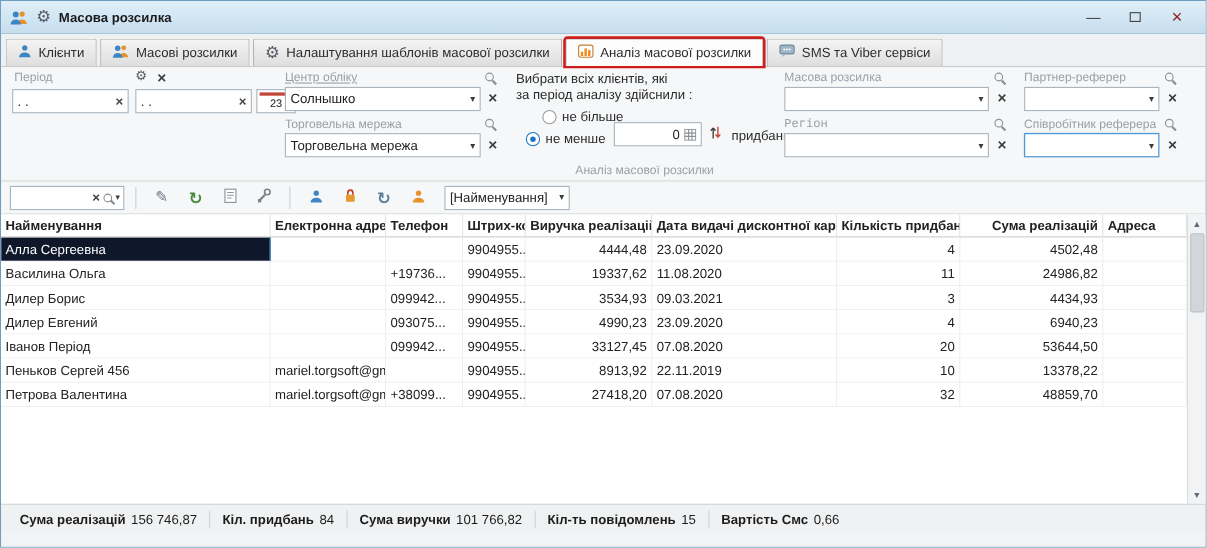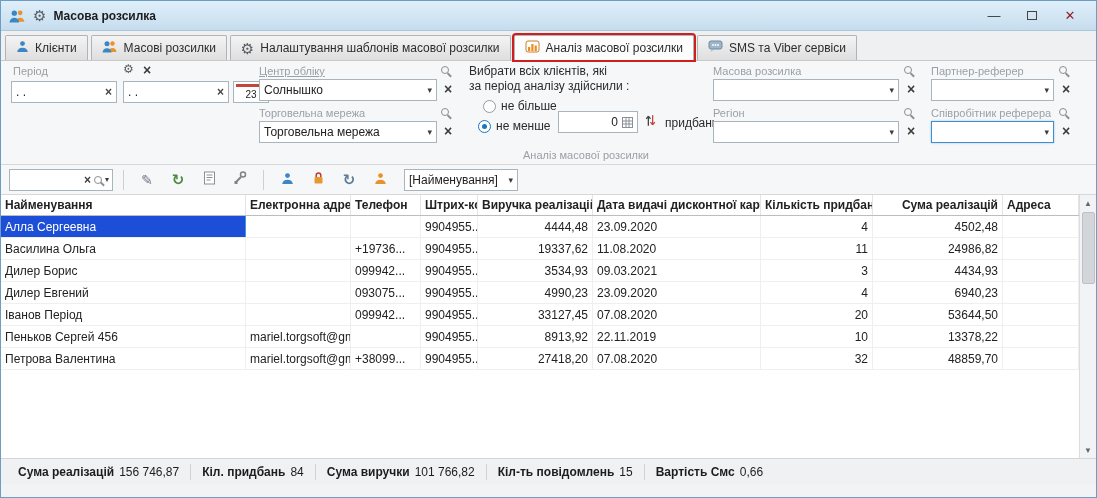--- a/index.html
+++ b/index.html
@@ -58,21 +58,21 @@
   .namecombo .chev { margin-left:auto; font-size:9px; color:#3c3c3c; }
 
   
   .tablewrap { flex:1 1 auto; min-height:0; display:flex; background:#fff; }
   .grid { flex:1; min-width:0; overflow:hidden; }
   .thead { display:flex; height:21px; font-weight:bold; border-bottom:1px solid #bdbdbd; background:#fff; }
   .th { padding:3px 4px 16px 4px; overflow:hidden; white-space:nowrap; border-right:1px solid #e4e4e4; font-size:12px; }
   .tr { display:flex; height:22px; border-bottom:1px solid #efefef; background:#fff; }
   .td { padding:4px 4px 0 4px; overflow:hidden; white-space:nowrap; border-right:1px solid #efefef; font-size:12px; }
   .num { text-align:right; }
-  .selcell { background:#1d4ed8; color:#fff; border-right-color:#3f97d8; }
+  .selcell { background:#0f172a; color:#fff; border-right-color:#3f97d8; }
   .c0{width:245px} .c1{width:105px} .c2{width:70px} .c3{width:57px} .c4{width:115px} .c5{width:168px} .c6{width:112px} .c7{width:130px} .c8{flex:1}
   .vscroll { flex:0 0 17px; background:#f2f3f4; border-left:1px solid #dcdcdc; display:flex; flex-direction:column; align-items:center; }
   .sarr { height:16px; display:flex; align-items:center; justify-content:center; font-size:8px; color:#5f6a73; width:100%; }
   .thumb { width:13px; height:72px; background:#d2d6da; border:1px solid #bcc1c6; border-radius:2px; margin-top:1px; }
   .sfill { flex:1; }
 
   
   .statusbar { flex:0 0 26px; display:flex; align-items:center; background:#f0f1f2; border-top:1px solid #d5d5d5; padding:0 6px; }
   .sitem { display:flex; gap:5px; padding:0 11px; align-items:center; white-space:nowrap; }
   .slabel { font-weight:bold; color:#1d1d1d; }
@@ -179,21 +179,21 @@
         <span class="mag"></span>
       </span>
     <div class="fbox" style="left:258px; top:60px; width:178px;">
       <span class="combo-val">Торговельна мережа</span>
       <span class="chev">▾</span>
     </div>
     <span class="xclear" style="left:440px; top:63px;">×</span>
 
     <span class="fdark" style="left:468px; top:3px;">Вибрати всіх клієнтів, які</span>
     <span class="fdark" style="left:468px; top:18px;">за період аналізу здійснили :</span>
-    <div class="radio" style="left:482px; top:38px;justify-content:center;">
+    <div class="radio" style="left:492px; top:38px;justify-content:center;">
       <span class="rdot"></span>
       <span>не більше</span>
     </div>
     <div class="radio sel" style="left:477px; top:58px;">
       <span class="rdot"></span>
       <span>не менше</span>
     </div>
     <div class="fbox" style="left:557px; top:50px; width:80px;">
       <span class="combo-val num" style="text-align:right;">0</span>
       <span style="margin-left:4px; display:flex;">
@@ -218,21 +218,21 @@
     <span class="flabel" style="left:712px; top:4px;">Масова розсилка</span>
     <span class="ico-abs" style="left:903px; top:5px;">
         <span class="mag"></span>
       </span>
     <div class="fbox" style="left:712px; top:18px; width:186px;">
       <span class="combo-val"></span>
       <span class="chev">▾</span>
     </div>
     <span class="xclear" style="left:903px; top:21px;">×</span>
 
-    <span class="flabel" style="left:712px; top:46px;">Регіон</span>
+    <span class="flabel" style="left:712px; top:46px;font-family:Liberation Mono, monospace;">Регіон</span>
     <span class="ico-abs" style="left:903px; top:47px;">
         <span class="mag"></span>
       </span>
     <div class="fbox" style="left:712px; top:60px; width:186px;">
       <span class="combo-val"></span>
       <span class="chev">▾</span>
     </div>
     <span class="xclear" style="left:903px; top:63px;">×</span>
 
     <span class="flabel" style="left:930px; top:4px;">Партнер-реферер</span>

